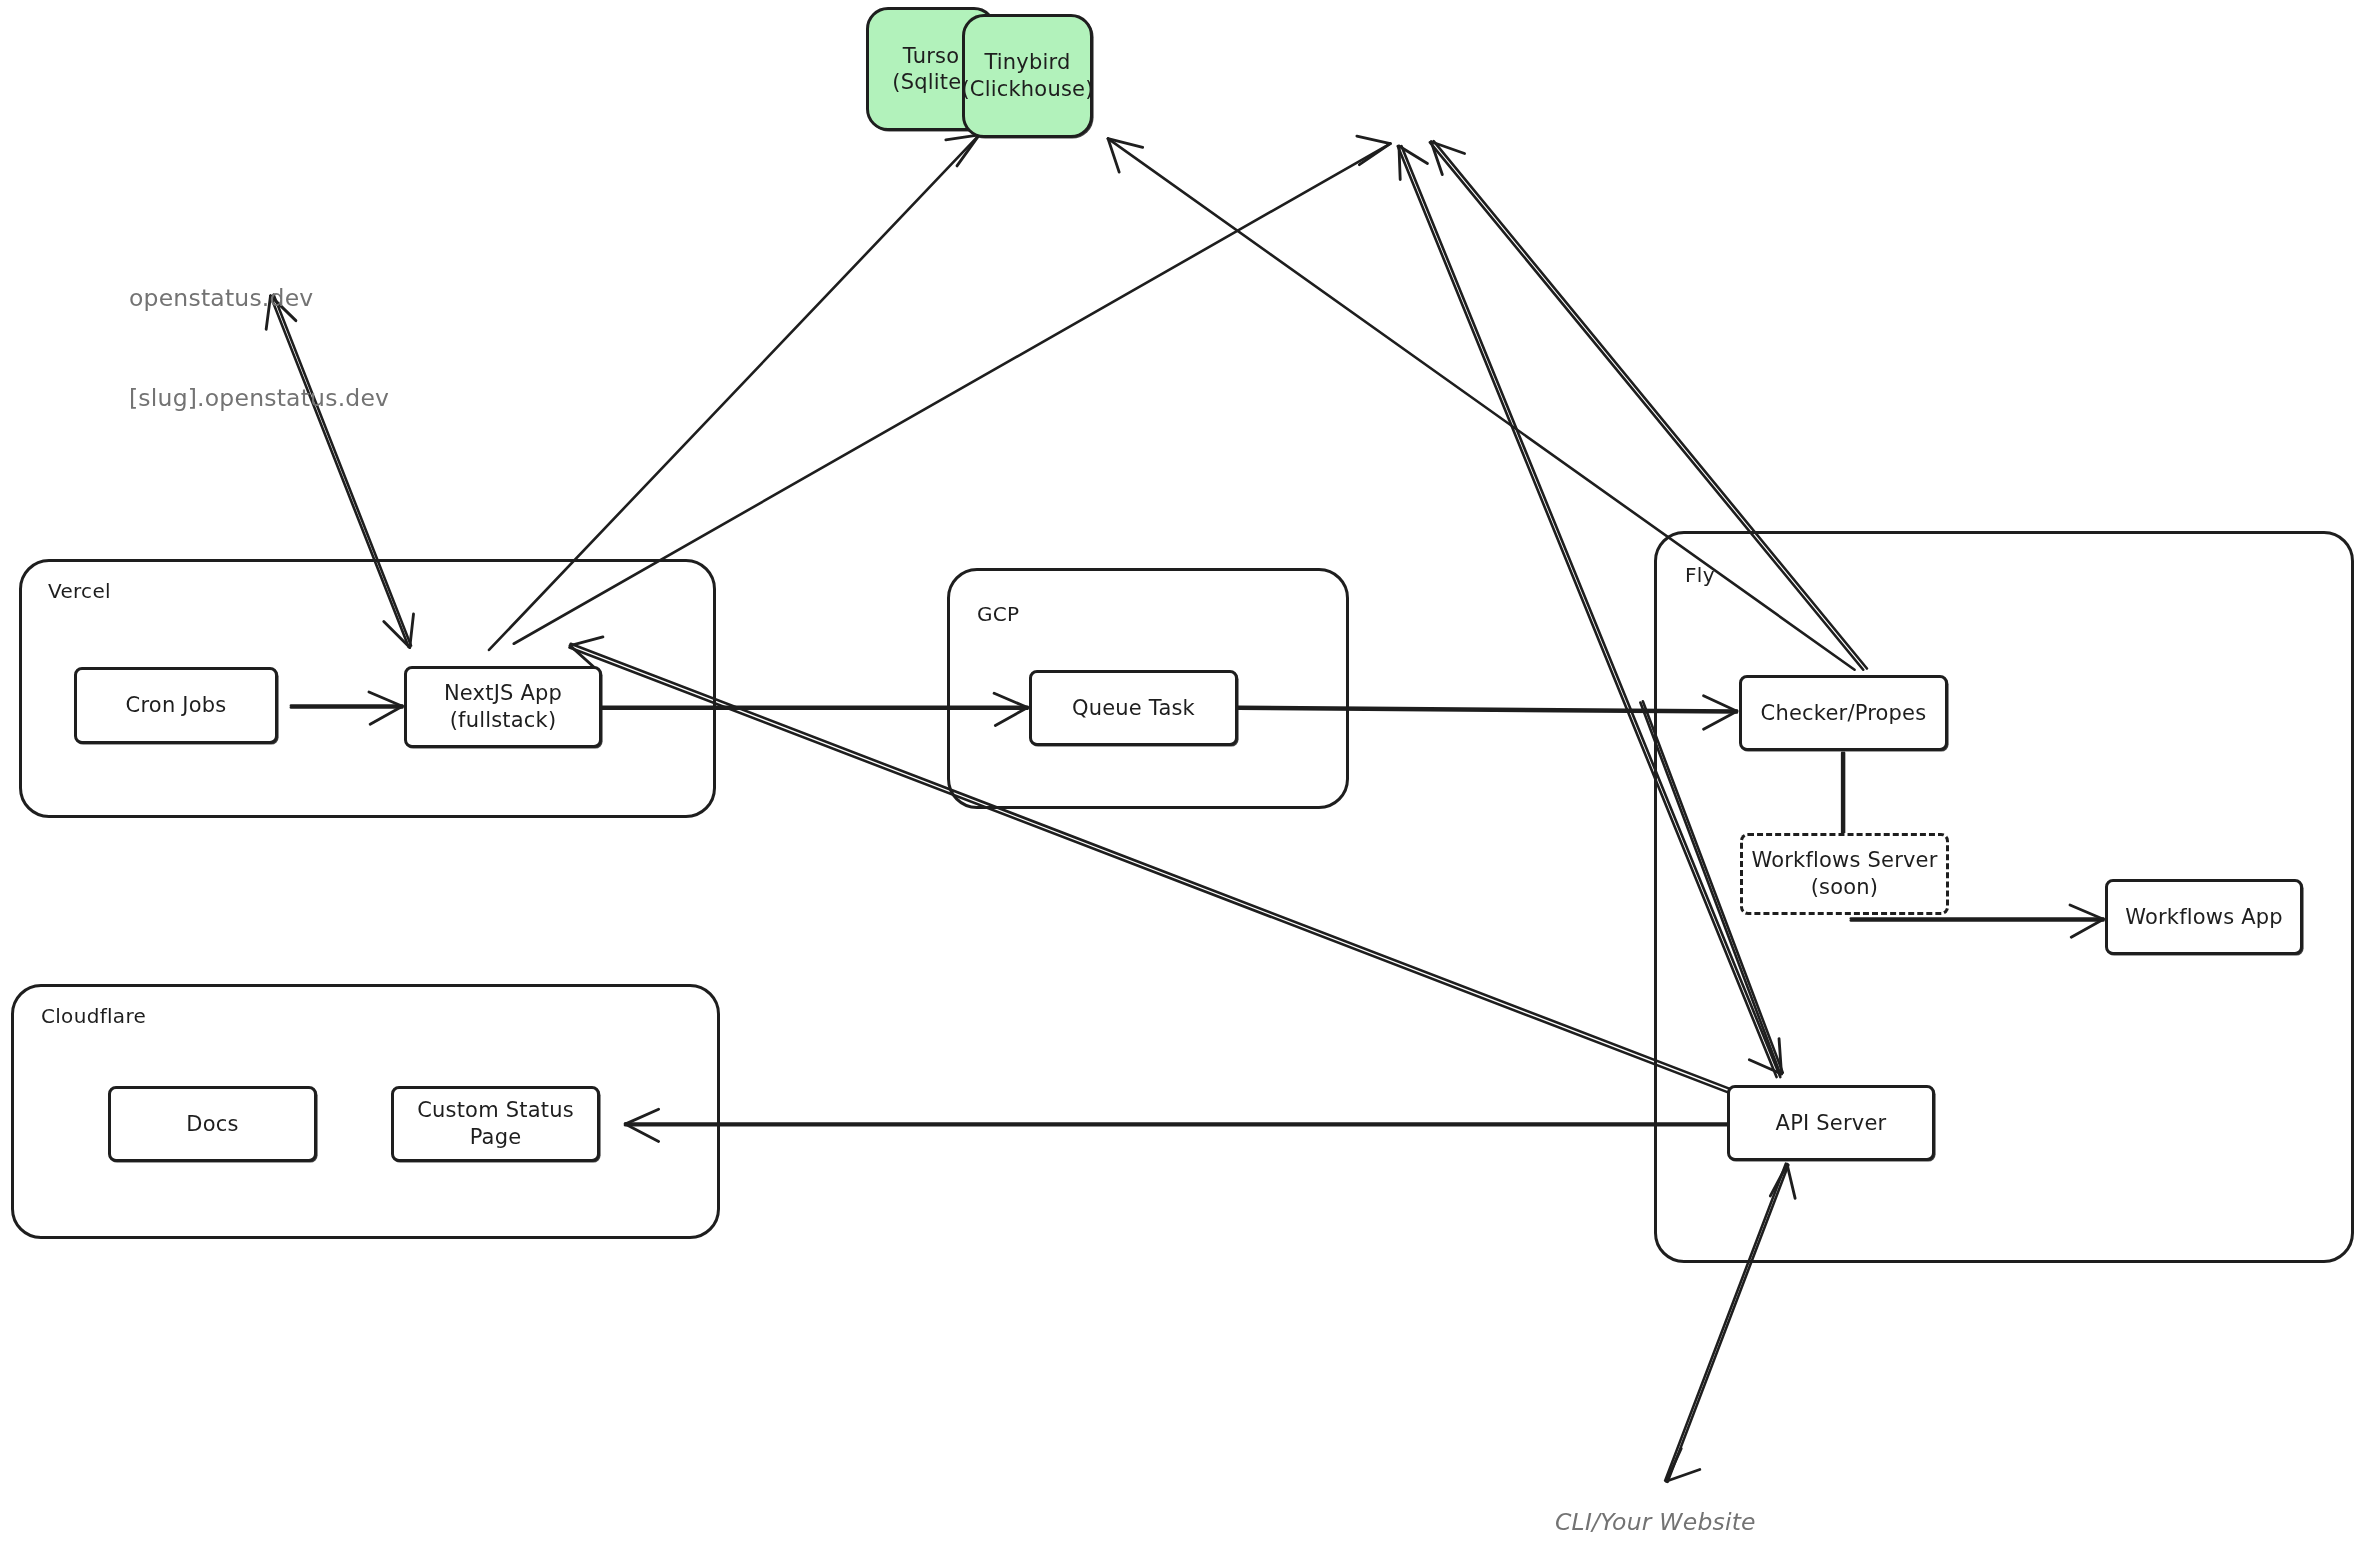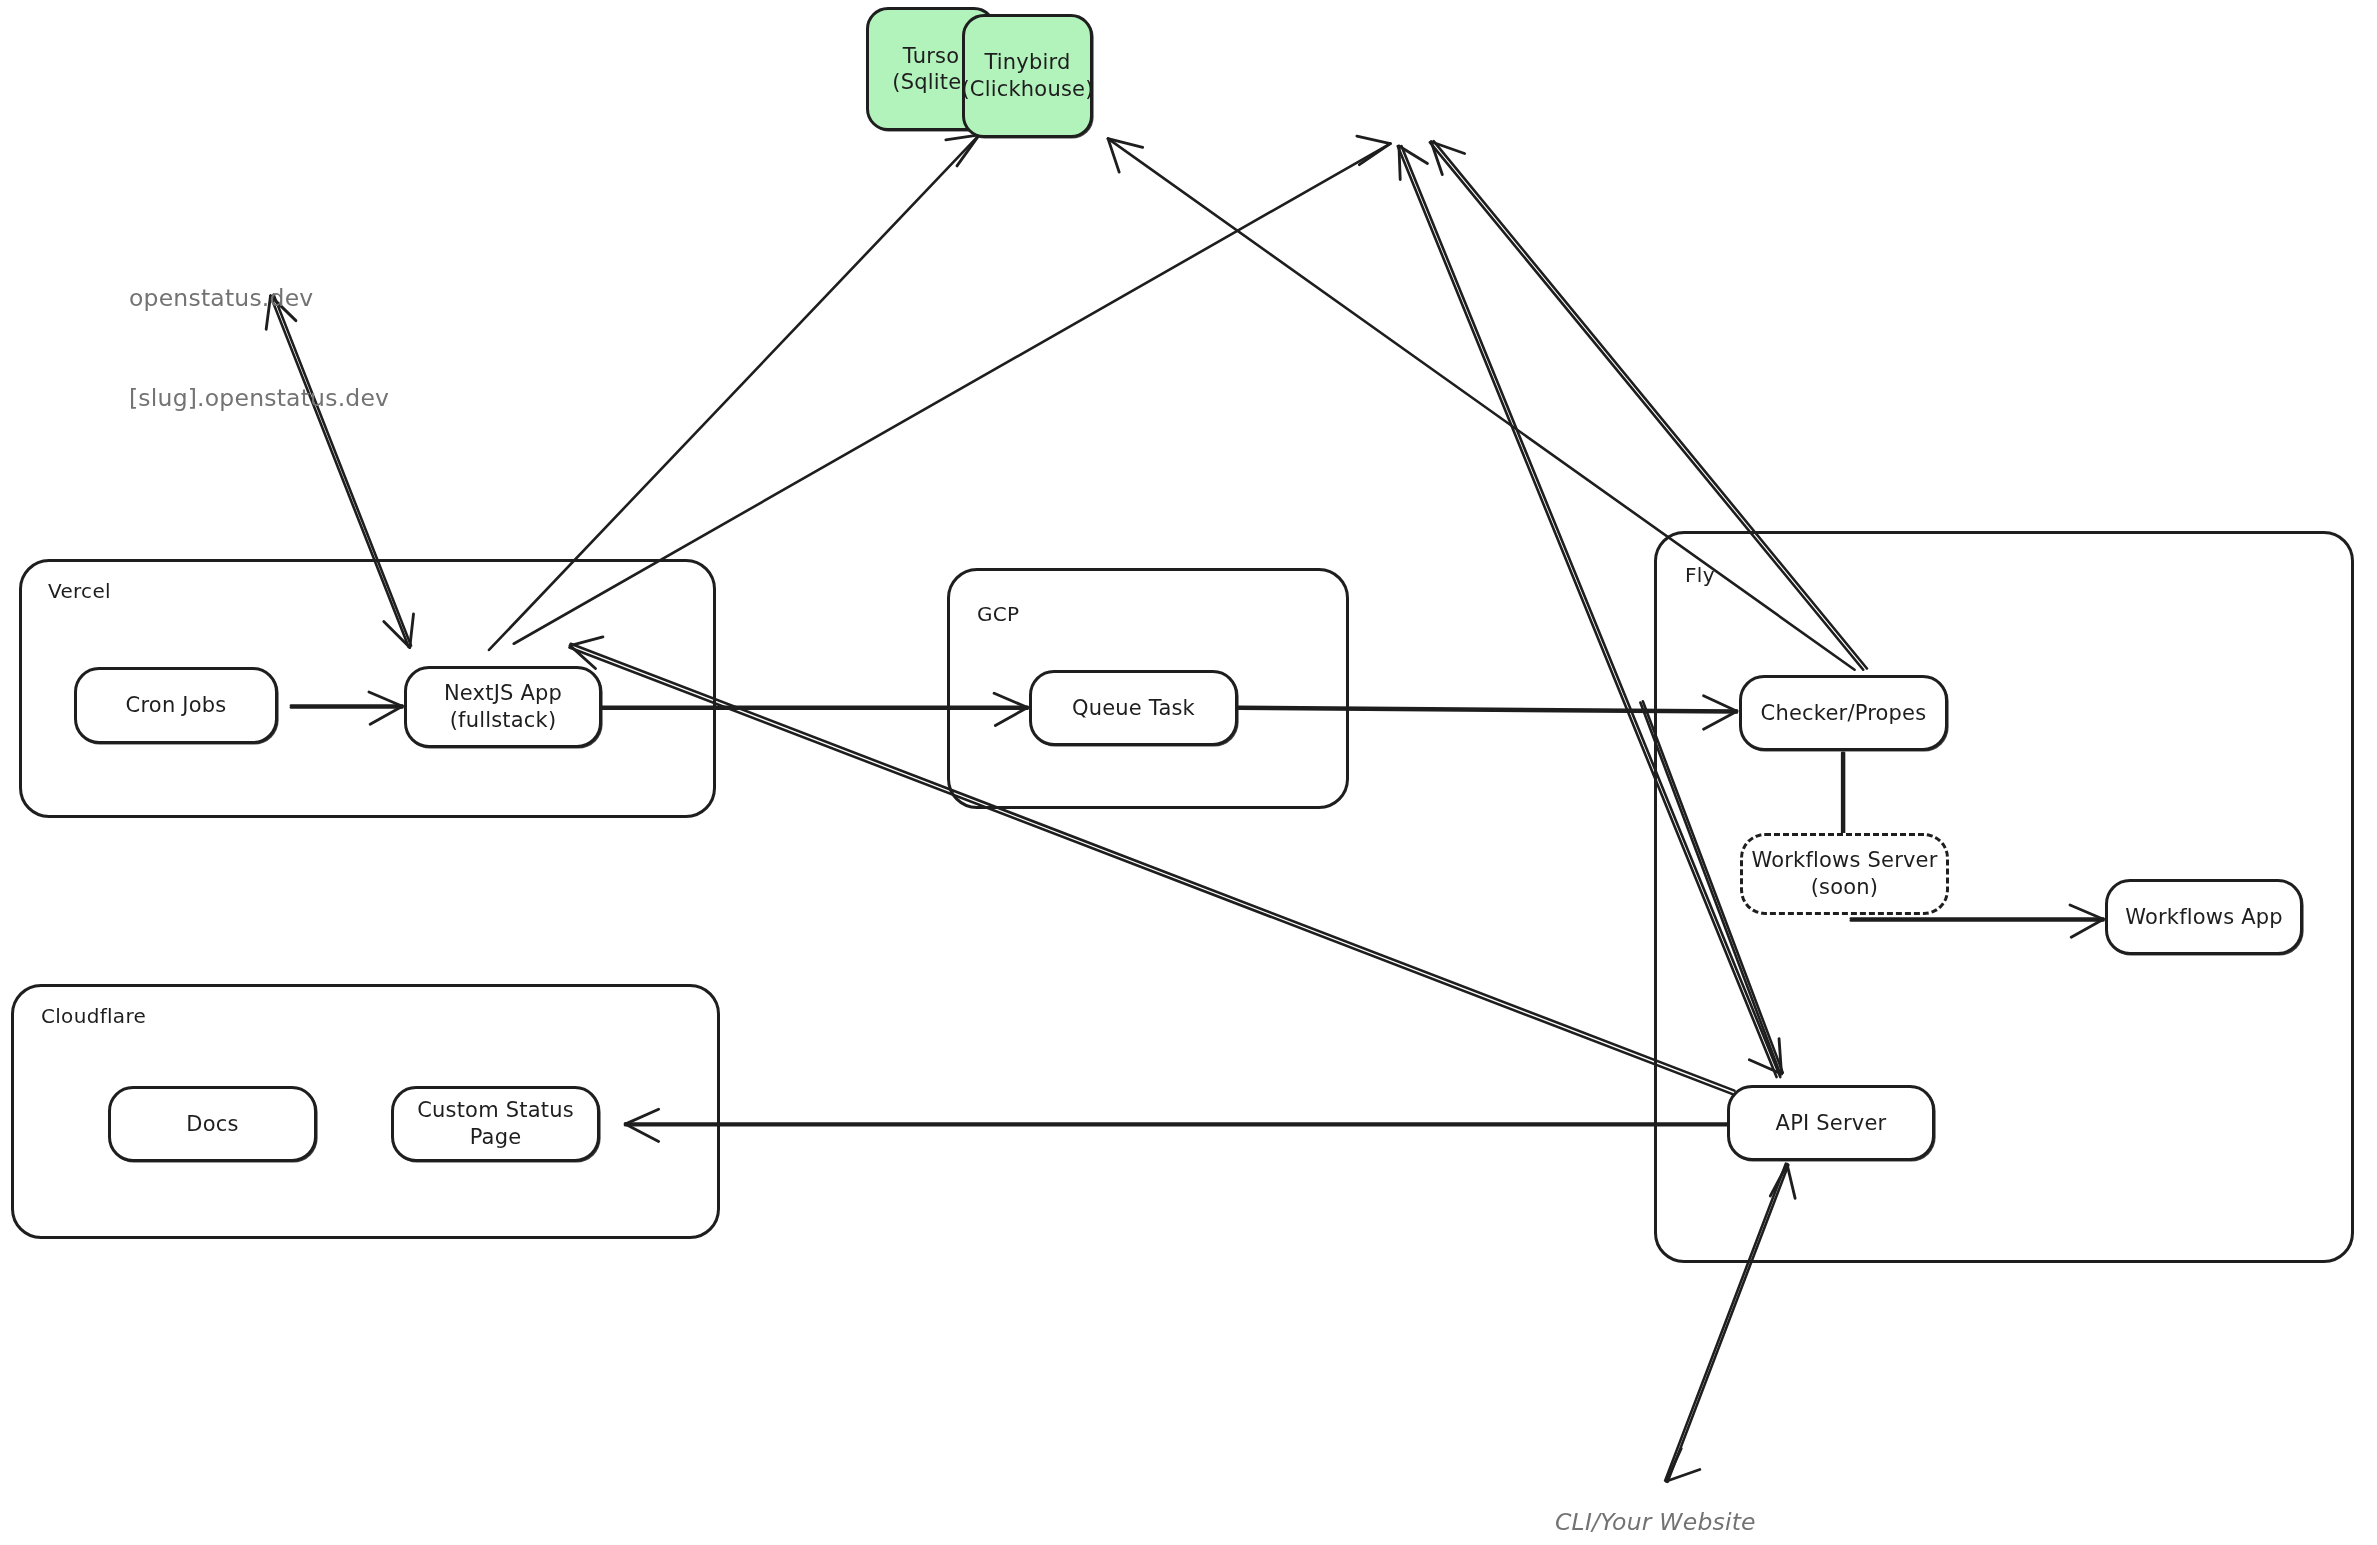--- a/index.html
+++ b/index.html
@@ -25,21 +25,21 @@
   }
   
   .node {
     position: absolute;
     box-sizing: border-box;
     display: flex;
     align-items: center;
     justify-content: center;
     text-align: center;
     border: 3.1px solid #1e1e1e;
-    border-radius: 25px;
+    border-radius: 8px;
     background: #ffffff;
     color: #1e1e1e;
     font-family: "DejaVu Sans", sans-serif;
     font-size: 21px;
     line-height: 1.28;
     letter-spacing: 0.2px;
     z-index: 6;
     box-shadow: 1.2px 1.2px 0 -0.6px rgba(30,30,30,0.85);
   }
   .node.db {

